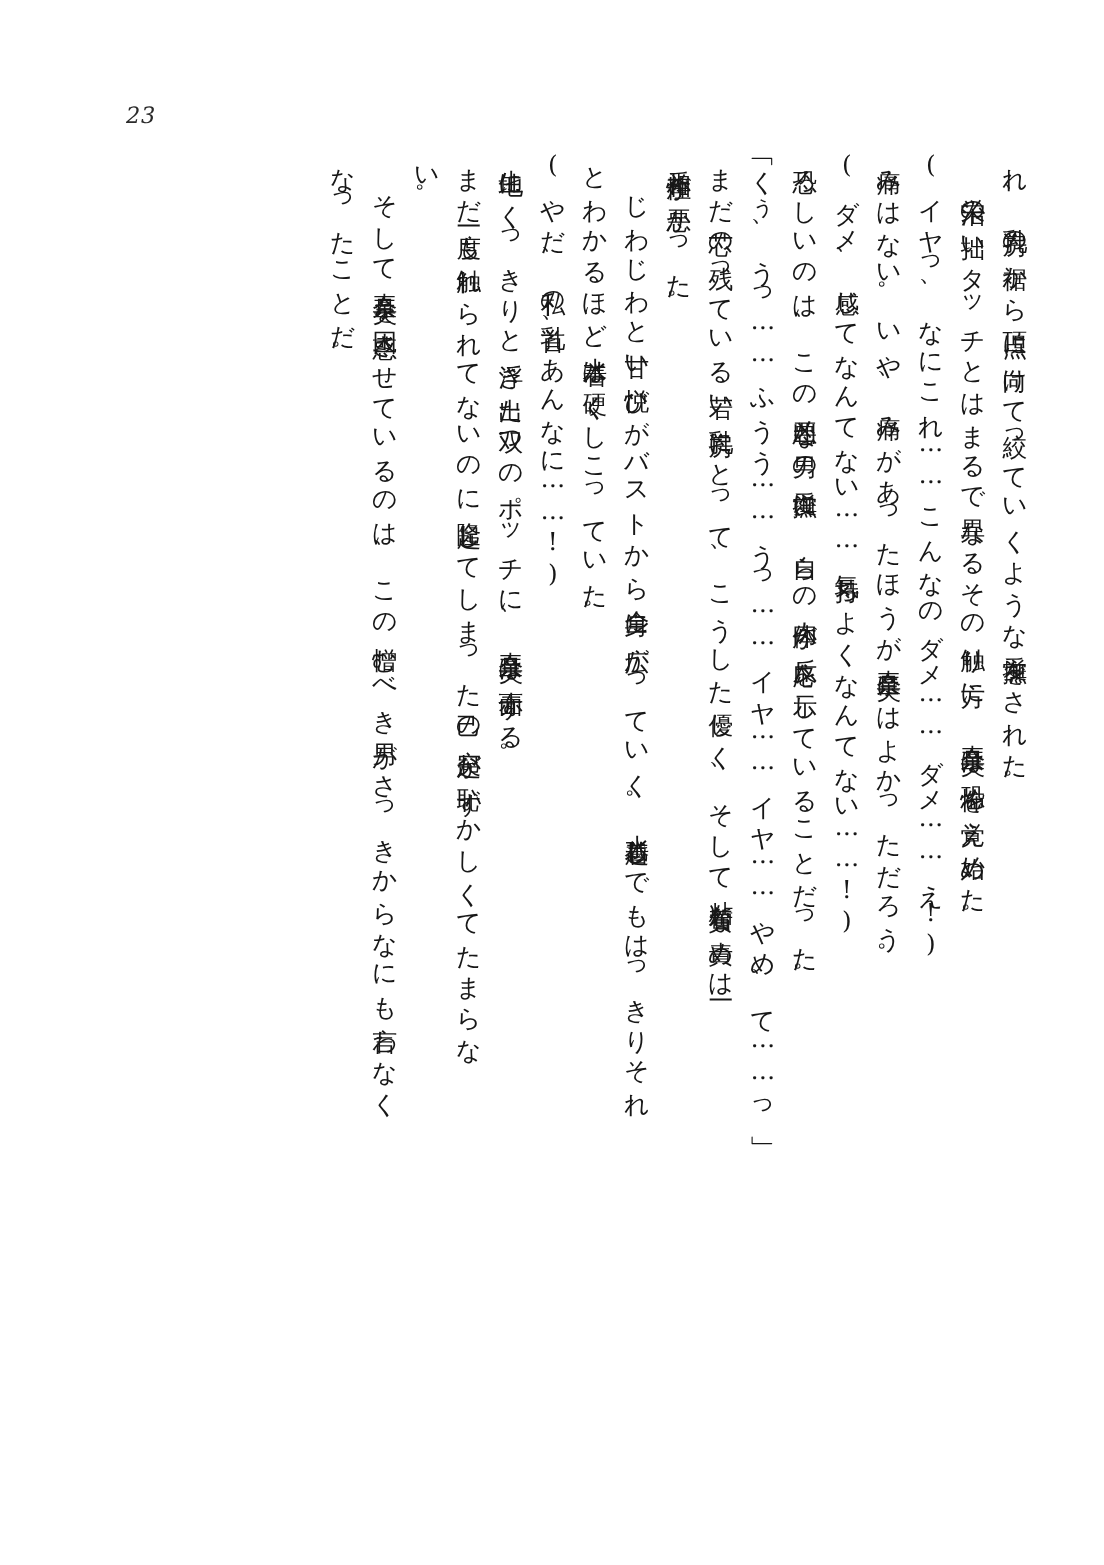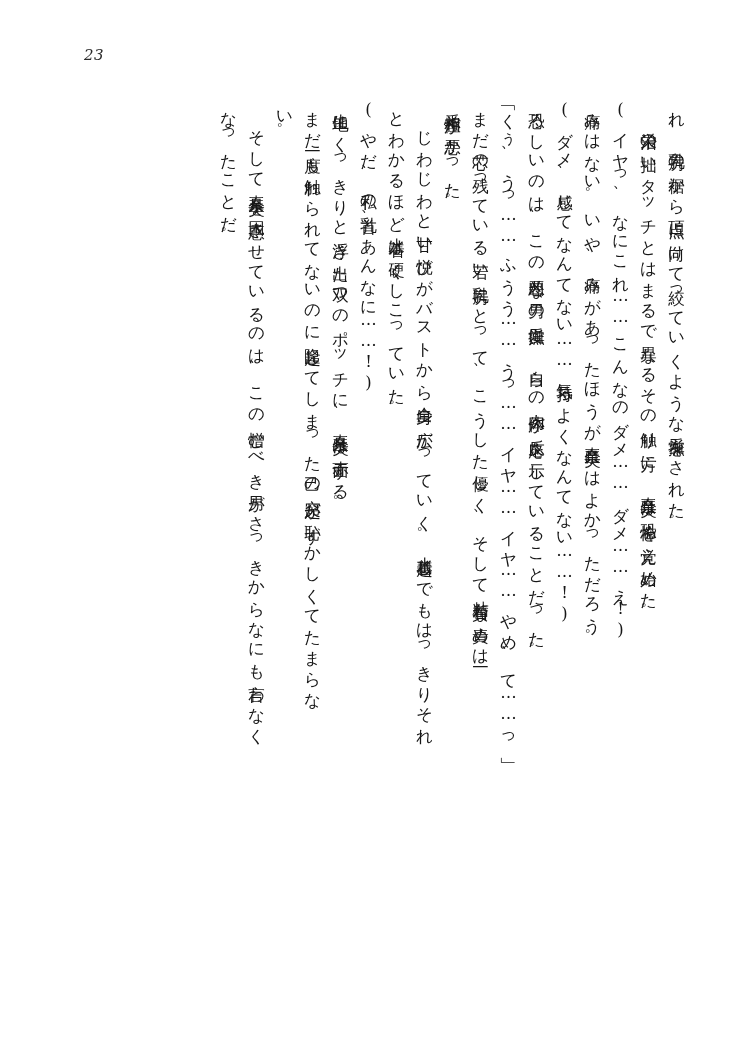--- a/index.html
+++ b/index.html
@@ -12,21 +12,21 @@
     width: 736px;
     height: 1043px;
     background: #ffffff;
     overflow: hidden;
     font-family: "DejaVu Serif", "Liberation Serif", serif;
     color: #1a1a1a;
   }
   .page-number {
     position: absolute;
     left: 84px;
-    top: 46px;
+    top: 68px;
     font-size: 15px;
     font-family: "DejaVu Serif", "Liberation Serif", serif;
     font-style: italic;
     color: #2a2a2a;
     letter-spacing: 0.5px;
   }
   .body-text {
     position: absolute;
     top: 100px;
     right: 52px;

